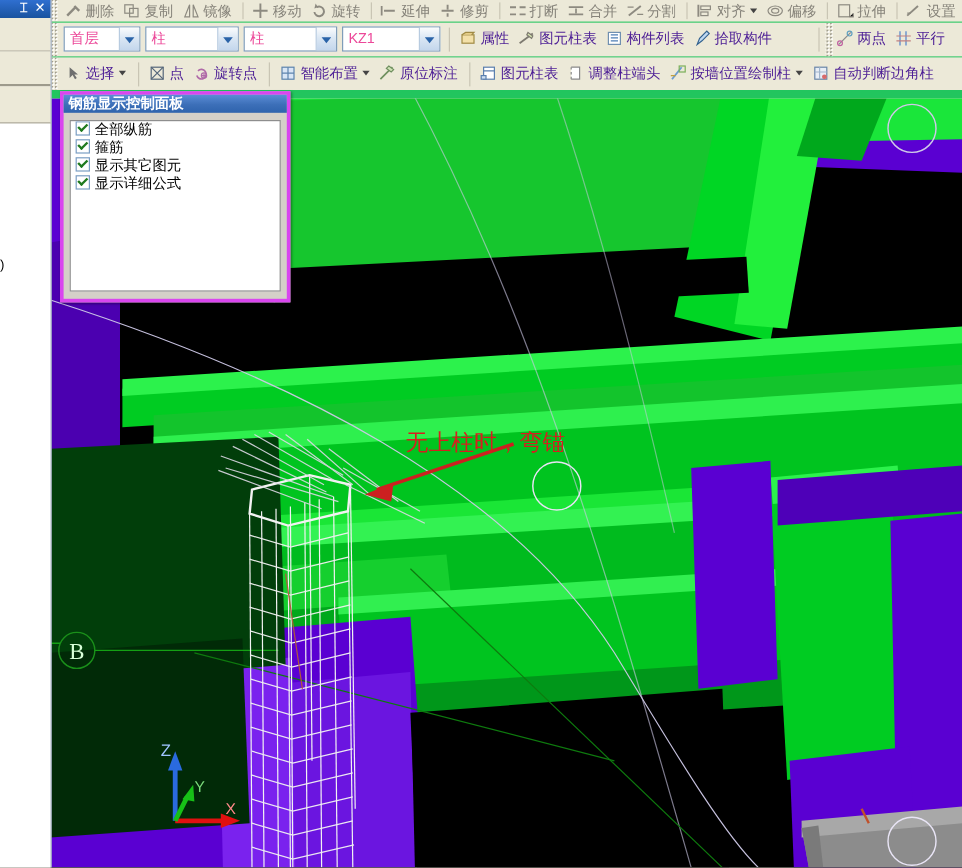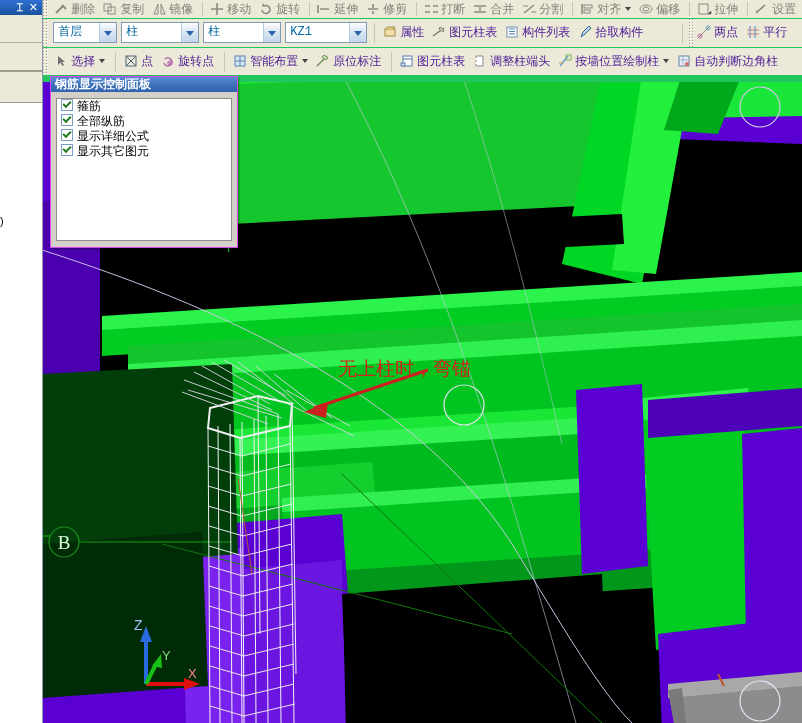--- a/index.html
+++ b/index.html
@@ -42,31 +42,31 @@
   .tb2 .titem,.tb3 .titem{line-height:26px;color:#4c1d95;}
   .tb1 .titem{color:#86837a;}
   .sep{display:inline-block;width:1px;height:14px;margin:2px 4px;background:#c9c5b4;vertical-align:top;}
   .tb2 .sep,.tb3 .sep{height:20px;margin:4px 5px;}
   .ic{display:inline-block;width:15px;height:14px;vertical-align:-3px;margin-right:2px;position:relative;}
   .ic svg{display:block;}
   .caret{display:inline-block;width:0;height:0;border-left:3px solid transparent;border-right:3px solid transparent;border-top:4px solid #444;vertical-align:2px;margin-left:4px;}
 
   
   .combo{display:inline-block;vertical-align:top;margin:3px 2px 0 2px;height:19px;background:#fff;border:1px solid #7f9db9;position:relative;}
-  .combo .val{display:inline-block;padding:0 2px 0 4px;line-height:19px;font-size:12px;color:#0369a1;font-family:Liberation Mono, monospace;}
+  .combo .val{display:inline-block;padding:0 2px 0 4px;line-height:19px;font-size:12px;color:#ec4899;}
   .combo .btn{position:absolute;right:0;top:0;width:16px;height:19px;background:linear-gradient(180deg,#fbfcfd 0%,#dbe7f4 45%,#c3d6ec 100%);border-left:1px solid #b7cbe0;}
   .combo .btn:after{content:"";position:absolute;left:4px;top:8px;width:0;height:0;border-left:4px solid transparent;border-right:4px solid transparent;border-top:5px solid #2a63a8;}
 
   
   .viewport{position:absolute;left:42px;top:74px;width:760px;height:649px;background:#000;overflow:hidden;z-index:10;}
   .vp-layer{position:absolute;left:0;top:0;width:760px;height:649px;}
 
   
   .rpanel{position:absolute;left:50px;top:76px;width:186px;height:170px;
-    background:#d4d0c8;border:1px solid #d946ef;z-index:50;
+    background:#d4d0c8;border:3px solid #d946ef;z-index:50;
     box-shadow:1px 1px 2px rgba(0,0,0,.35);}
   .rp-title{height:15px;background:linear-gradient(180deg,#5b8dd6 0%,#3c6fb8 55%,#2f63ad 100%);
     color:#fff;font-weight:bold;font-size:12px;line-height:15px;padding-left:4px;letter-spacing:0px;}
   .rp-body{position:absolute;left:5px;top:21px;right:5px;bottom:6px;background:#fff;border:1px solid #8e8e8e;overflow:hidden;}
   .rp-item{height:15px;line-height:15px;padding-left:4px;font-size:12px;color:#000;white-space:nowrap;}
   .cbx{display:inline-block;width:10px;height:10px;background:#fff;border:1px solid #7b9ec4;vertical-align:-1px;margin-right:4px;position:relative;}
   .cbx.on:after{content:"";position:absolute;left:1px;top:1px;width:6px;height:3px;border-left:2px solid #1f7a1f;border-bottom:2px solid #1f7a1f;transform:rotate(-45deg);}
 
   
   .anno{position:absolute;color:#d61f1f;font-size:19px;font-weight:normal;white-space:nowrap;z-index:20;
@@ -348,20 +348,20 @@
         </g>
       </g>
     </svg>
 
     <div class="anno" style="left:296px;top:258px;">无上柱时，弯锚</div>
   </div>
 
   <div class="rpanel">
     <div class="rp-title">钢筋显示控制面板</div>
     <div class="rp-body" id="rp-body">
+        <div class="rp-item"><span class="cbx on"></span><span>全部纵筋</span></div>
         <div class="rp-item"><span class="cbx on"></span><span>箍筋</span></div>
-        <div class="rp-item"><span class="cbx on"></span><span>全部纵筋</span></div>
+        <div class="rp-item"><span class="cbx on"></span><span>显示其它图元</span></div>
         <div class="rp-item"><span class="cbx on"></span><span>显示详细公式</span></div>
-        <div class="rp-item"><span class="cbx on"></span><span>显示其它图元</span></div>
       </div>
   </div>
 
 </div>
 
 </body></html>

